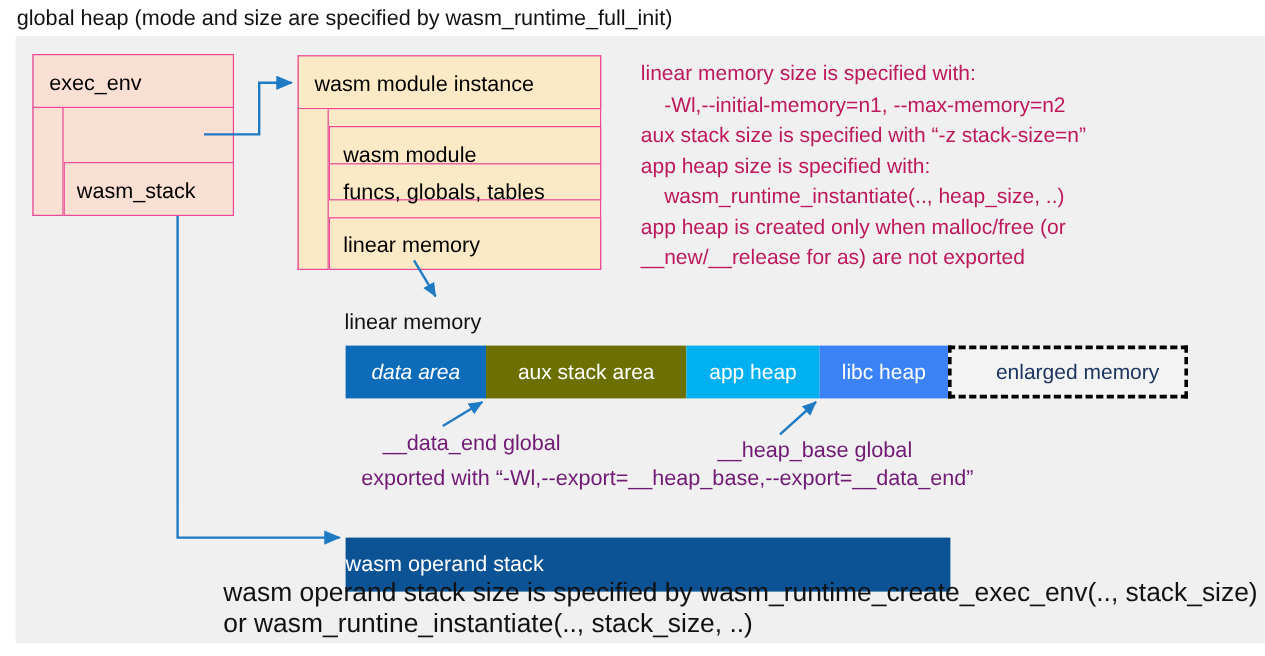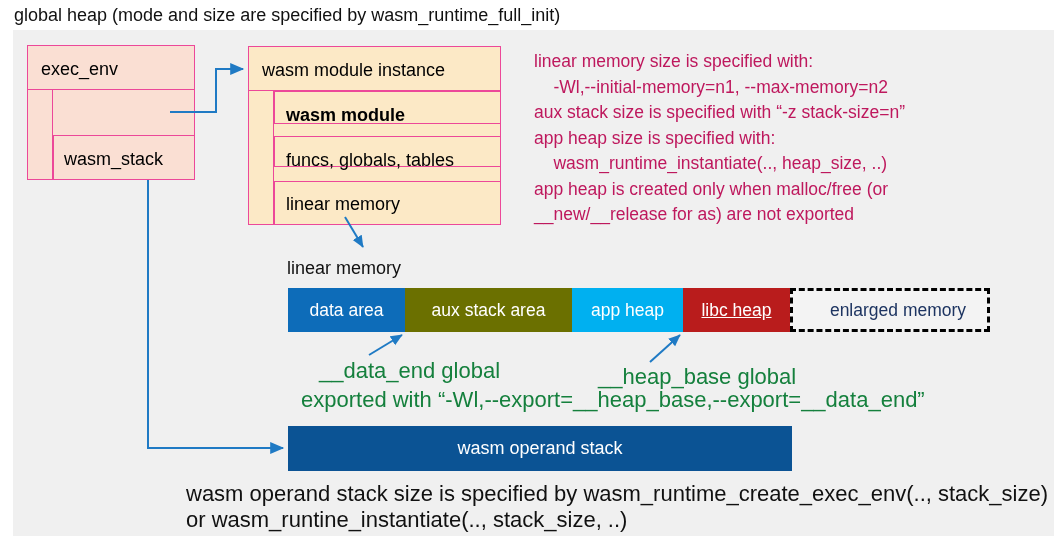--- a/index.html
+++ b/index.html
@@ -64,21 +64,21 @@
   #exec-env-box { left: 27px; top: 45px; width: 168px; height: 135px; }
   #exec-env-header { left: 27px; top: 45px; width: 168px; height: 45px; }
   #exec-env-gutter { left: 27px; top: 90px; width: 26px; height: 90px; border-top: none; }
   #module-inst-box { left: 53px; top: 90px; width: 142px; height: 45px; }
   #wasm-stack-box { left: 53px; top: 135px; width: 142px; height: 45px; }
 
   
   #mod-inst-box { left: 248px; top: 46px; width: 253px; height: 179px; }
   #mod-inst-header { left: 248px; top: 46px; width: 253px; height: 45px; }
   #mod-inst-gutter { left: 248px; top: 91px; width: 26px; height: 134px; border-top: none; }
-  #wasm-module-box { left: 274px; top: 91px; width: 227px; height: 33px; font-weight: bold; }
+  #wasm-module-box { left: 274px; top: 105px; width: 227px; height: 33px; }
   #fgt-box { left: 274px; top: 136px; width: 227px; height: 31px; }
   #linear-memory-box { left: 274px; top: 181px; width: 227px; height: 44px; }
 
   
   .info-text {
     position: absolute;
     left: 534px;
     top: 49px;
     width: 500px;
     font-size: 17.5px;
@@ -103,53 +103,53 @@
     top: 288px;
     height: 44px;
     display: flex;
     align-items: center;
     justify-content: center;
     font-size: 17.5px;
     color: #ffffff;
     box-sizing: border-box;
     white-space: nowrap;
   }
-  #seg-data      { left: 288px; width: 117px; }
+  #seg-data      { left: 288px; width: 117px; font-style: italic; }
   #seg-aux       { left: 405px; width: 167px; }
   #seg-appheap   { left: 572px; width: 111px; }
   #seg-libcheap  { left: 683px; width: 107px; }
   #seg-enlarged  {
     left: 790px; width: 200px;
     background: #f3f3f3;
     border: 3px dashed #000000;
     color: #1d3461;
   }
 
   
   .anno {
     position: absolute;
-    font-size: 22px;
+    font-size: 18px;
     line-height: 1;
-    color: #15803d;
+    color: #701a75;
     white-space: nowrap;
     text-align: right;
   }
   #anno-data-end  { left: 319px; top: 360px; }
   #anno-heap-base { left: 598px; top: 366px; }
   #anno-exported  { left: 301px; top: 389px; }
 
   
   #operand-stack-box {
     position: absolute;
-    left: 288px; top: 426px;
+    left: 288px; top: 448px;
     width: 504px; height: 45px;
     background: #0b5394;
     display: flex;
     align-items: center;
-    justify-content: center;
+    justify-content: flex-start;
     color: #ffffff;
     font-size: 18px;
     white-space: nowrap;
   }
 
   
   #bottom-text {
     position: absolute;
     left: 186px;
     top: 481px;
@@ -213,21 +213,21 @@
 
   <div class="mem-seg" id="seg-data" style="background: rgb(13, 108, 185);">
     <span>data area</span>
   </div>
   <div class="mem-seg" id="seg-aux" style="background: rgb(107, 112, 0);">
     <span>aux stack area</span>
   </div>
   <div class="mem-seg" id="seg-appheap" style="background: rgb(0, 176, 240);">
     <span>app heap</span>
   </div>
-  <div class="mem-seg" id="seg-libcheap" style="background: #b91c1c; text-decoration: underline;">
+  <div class="mem-seg" id="seg-libcheap" style="background: #3b82f6;">
     <span>libc heap</span>
   </div>
   <div class="mem-seg" id="seg-enlarged" style="background: rgb(243, 243, 243); color: rgb(29, 52, 97); padding-left: 16px;">
     <span>enlarged memory</span>
   </div>
 
   <div class="anno" id="anno-data-end">__data_end global</div>
   <div class="anno" id="anno-heap-base">__heap_base global</div>
   <div class="anno" id="anno-exported">exported with “-Wl,--export=__heap_base,--export=__data_end”</div>
 

